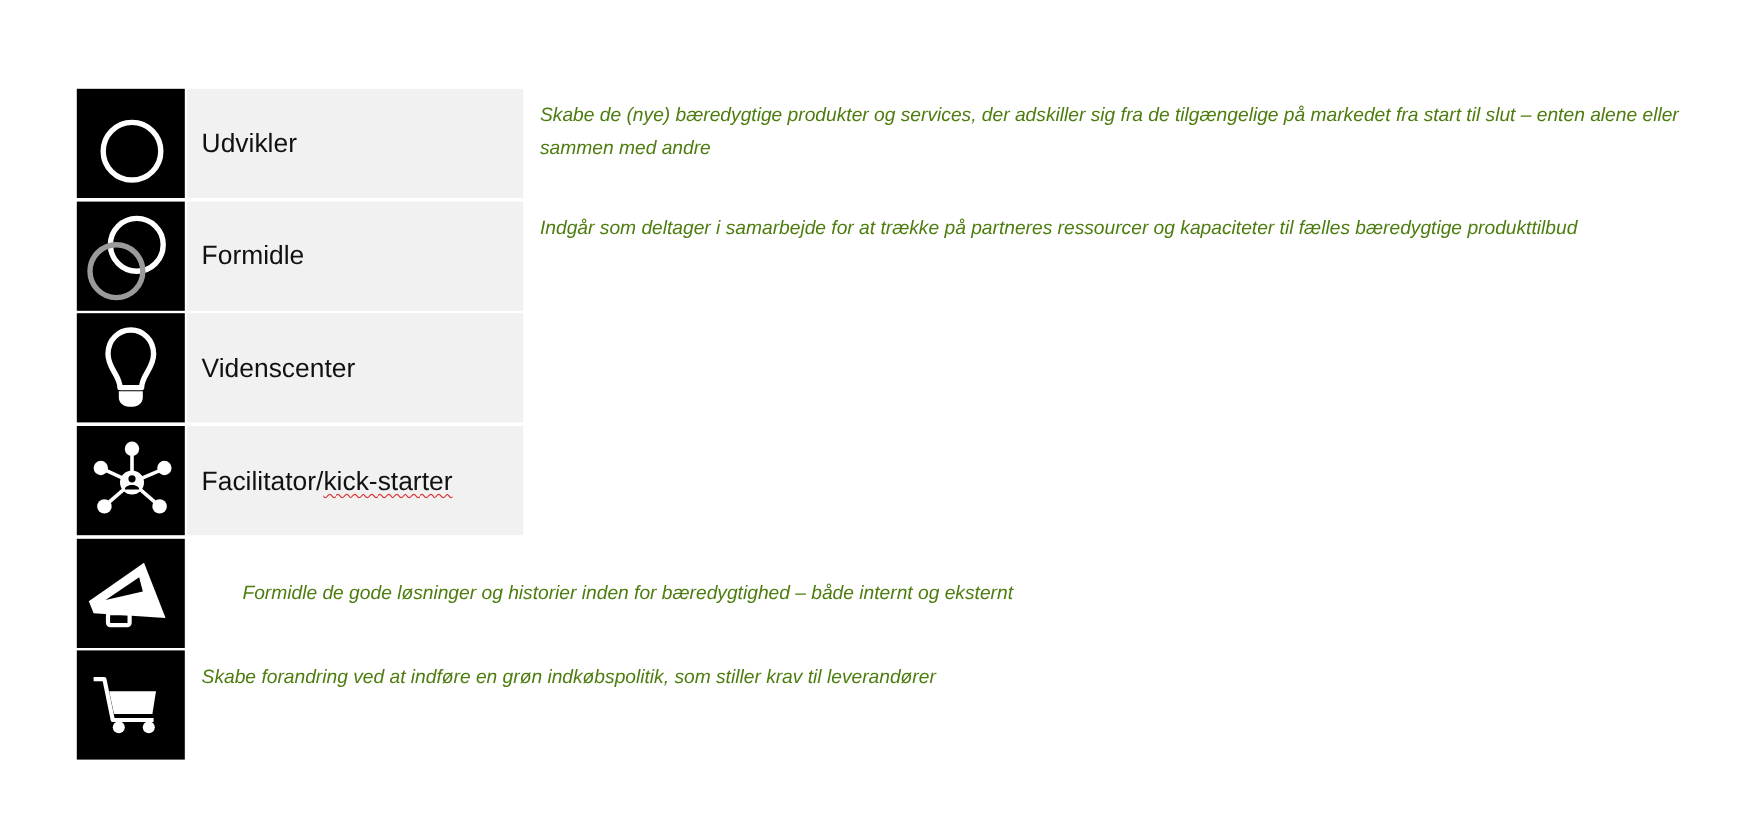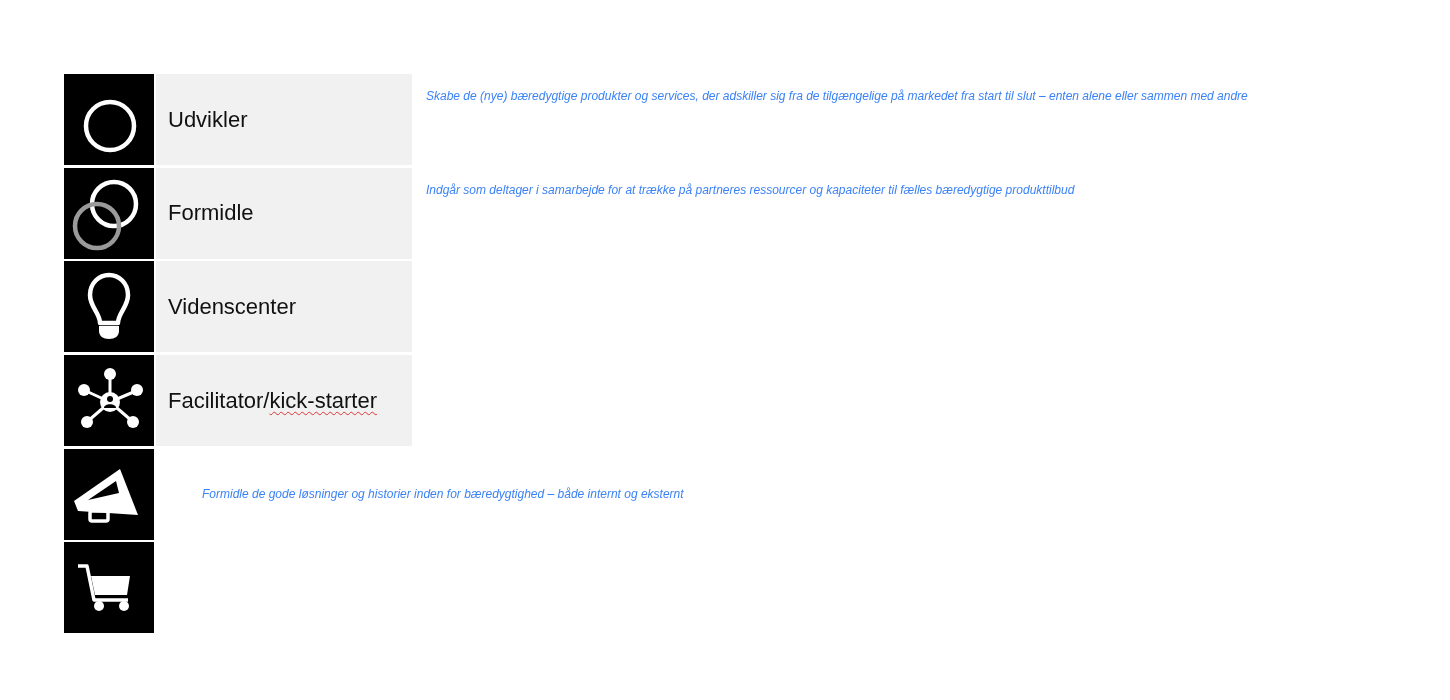--- a/index.html
+++ b/index.html
@@ -2,25 +2,25 @@
 <html><head>
 <meta charset="utf-8">
 <style>
   html, body { margin:0; padding:0; background:#ffffff; }
   body { width:1450px; height:700px; position:relative; overflow:hidden;
          font-family:"Liberation Sans", "DejaVu Sans", sans-serif; color:#111; }
   .table { position:absolute; left:64px; top:74px; width:1370px; }
   .row { position:relative; height:91px; margin-bottom:2.7px; display:flex; }
   .icon-cell { width:90px; height:91px; background:#000; flex:none; position:relative; }
   .icon-cell svg { position:absolute; left:0; top:0; width:90px; height:91px; }
-  .label-cell { width:256px; margin-left:2px; height:91px; background:#f1f1f1; flex:none;
+  .label-cell { width:280px; margin-left:2px; height:91px; background:#f1f1f1; flex:none;
                 display:flex; align-items:center; padding-left:12px; box-sizing:border-box;
                 font-size:22px; color:#111; }
   .desc-cell { flex:1; padding-left:14px; padding-top:9px; box-sizing:border-box;
-               font-style:italic; font-size:12px; line-height:27px; color:#3b82f6; }
+               font-style:italic; font-size:16px; line-height:27px; color:#4d7c0f; }
   .desc-cell.center { display:flex; align-items:center; padding-top:0;padding-left:48px; }
   .squiggle { text-decoration: underline wavy #d33; text-decoration-thickness:1px; text-underline-offset:3px; }
 </style>
 </head>
 <body>
 
 <div class="table">
 
   <div class="row">
     <div class="icon-cell">
@@ -100,15 +100,16 @@
 
   <div class="row">
     <div class="icon-cell">
       <svg viewBox="0 0 90 91">
         <path d="M14 24 H23 L30 58 H64" fill="none" stroke="#fff" stroke-width="3.5" stroke-linejoin="round"></path>
         <path d="M27 34 H66 L63 53 H31 Z" fill="#fff"></path>
         <circle cx="35" cy="64" r="5" fill="#fff"></circle>
         <circle cx="60" cy="64" r="5" fill="#fff"></circle>
       </svg>
     </div>
+    <div class="desc-cell">Skabe forandring ved at indføre en grøn indkøbspolitik, som stiller krav til leverandører</div>
   </div>
 
 </div>
 
 </body></html>

